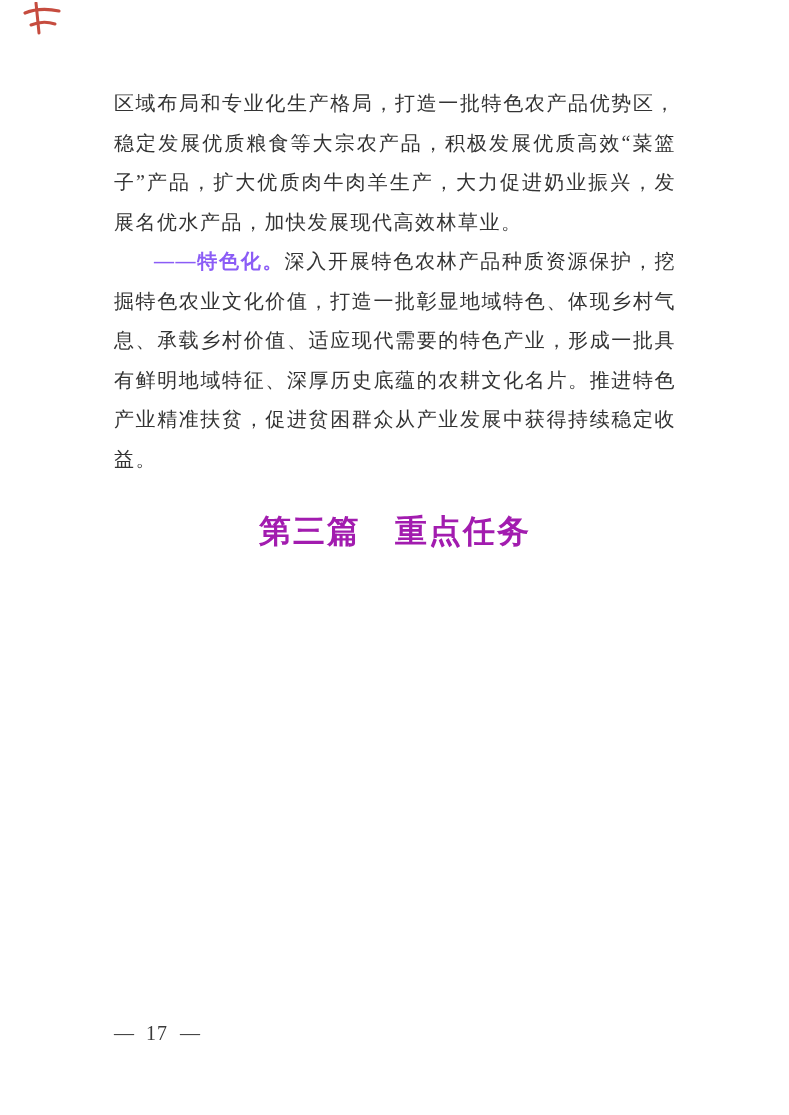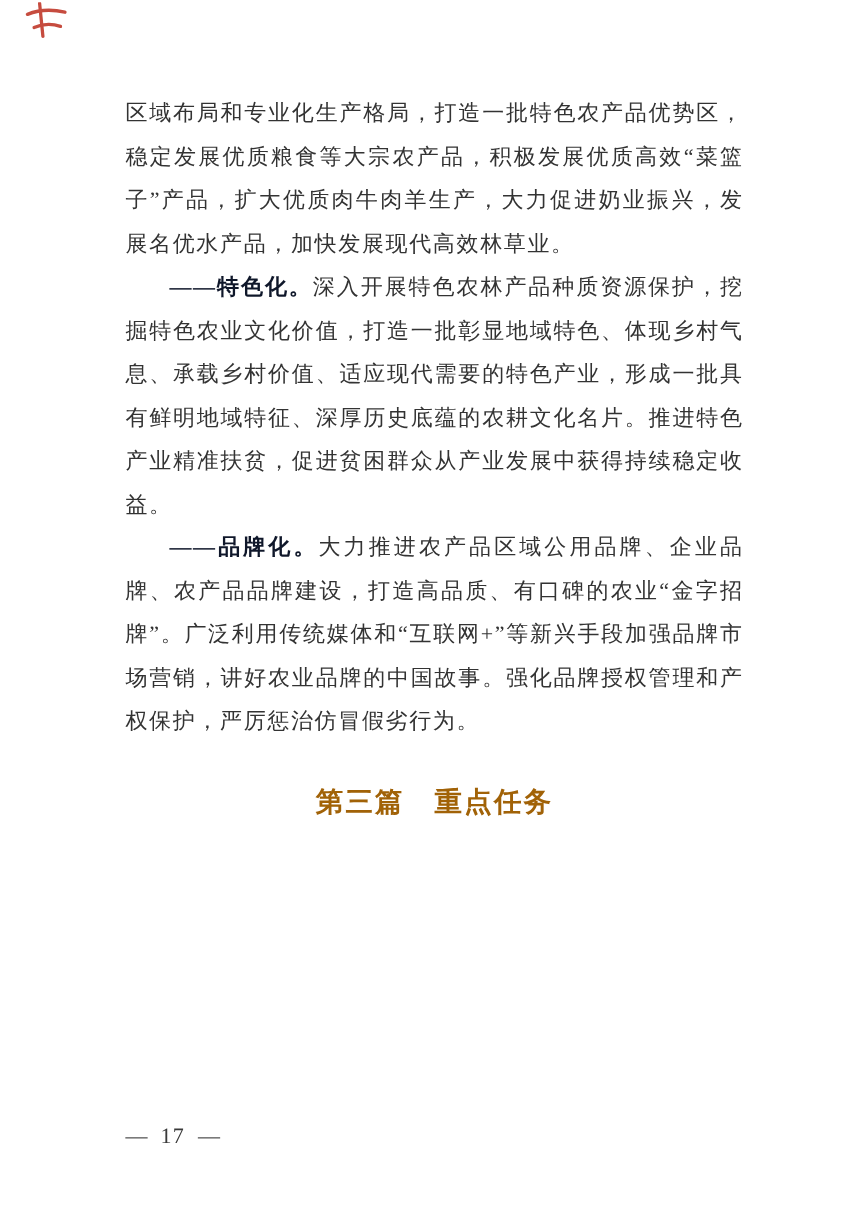--- a/index.html
+++ b/index.html
@@ -37,32 +37,32 @@
     letter-spacing: 1.5px;
     text-align: justify;
     text-justify: inter-ideograph;
     color: #333333;
   }
   .para.indent {
     text-indent: 2em;
   }
   .para-label {
     font-weight: 700;
-    color: #0f172a;
+    color: #8b5cf6;
     margin-top: 32px;
   }
   .section-heading {
     margin: 32px 0 16px 0;
     font-family: "Liberation Sans", "DejaVu Sans", sans-serif;
     font-weight: 700;
-    font-size: 25px;
+    font-size: 32px;
     line-height: 40px;
     letter-spacing: 2px;
     text-align: center;
-    color: #a16207;
+    color: #a21caf;
   }
   .footer {
     position: absolute;
     left: 114px;
     top: 1022px;
     display: flex;
     align-items: center;
     gap: 12px;
     font-size: 20px;
     color: #3a3a3a;
@@ -84,21 +84,20 @@
     <path d="M11 23 Q 23 18 35 22" stroke="#c0392b" stroke-width="3.0" fill="none" stroke-linecap="round"></path>
     <path d="M16 1 L 19 31" stroke="#c0392b" stroke-width="3.0" fill="none" stroke-linecap="round"></path>
   </svg>
 
   <div class="content">
 
     <p class="para">区域布局和专业化生产格局，打造一批特色农产品优势区，稳定发展优质粮食等大宗农产品，积极发展优质高效“菜篮子”产品，扩大优质肉牛肉羊生产，大力促进奶业振兴，发展名优水产品，加快发展现代高效林草业。</p>
 
     <p class="para indent"><span class="para-label">——特色化。</span><span>深入开展特色农林产品种质资源保护，挖掘特色农业文化价值，打造一批彰显地域特色、体现乡村气息、承载乡村价值、适应现代需要的特色产业，形成一批具有鲜明地域特征、深厚历史底蕴的农耕文化名片。推进特色产业精准扶贫，促进贫困群众从产业发展中获得持续稳定收益。</span></p>
 
-    <p class="para indent"><span class="para-label">——品牌化。</span><span>大力推进农产品区域公用品牌、企业品牌、农产品品牌建设，打造高品质、有口碑的农业“金字招牌”。广泛利用传统媒体和“互联网+”等新兴手段加强品牌市场营销，讲好农业品牌的中国故事。强化品牌授权管理和产权保护，严厉惩治仿冒假劣行为。</span></p>
 
     <h2 class="section-heading">第三篇　重点任务</h2>
 
 
   </div>
 
   <div class="footer">
     <span class="dash">—</span>
     <span class="num">17</span>
     <span class="dash">—</span>

